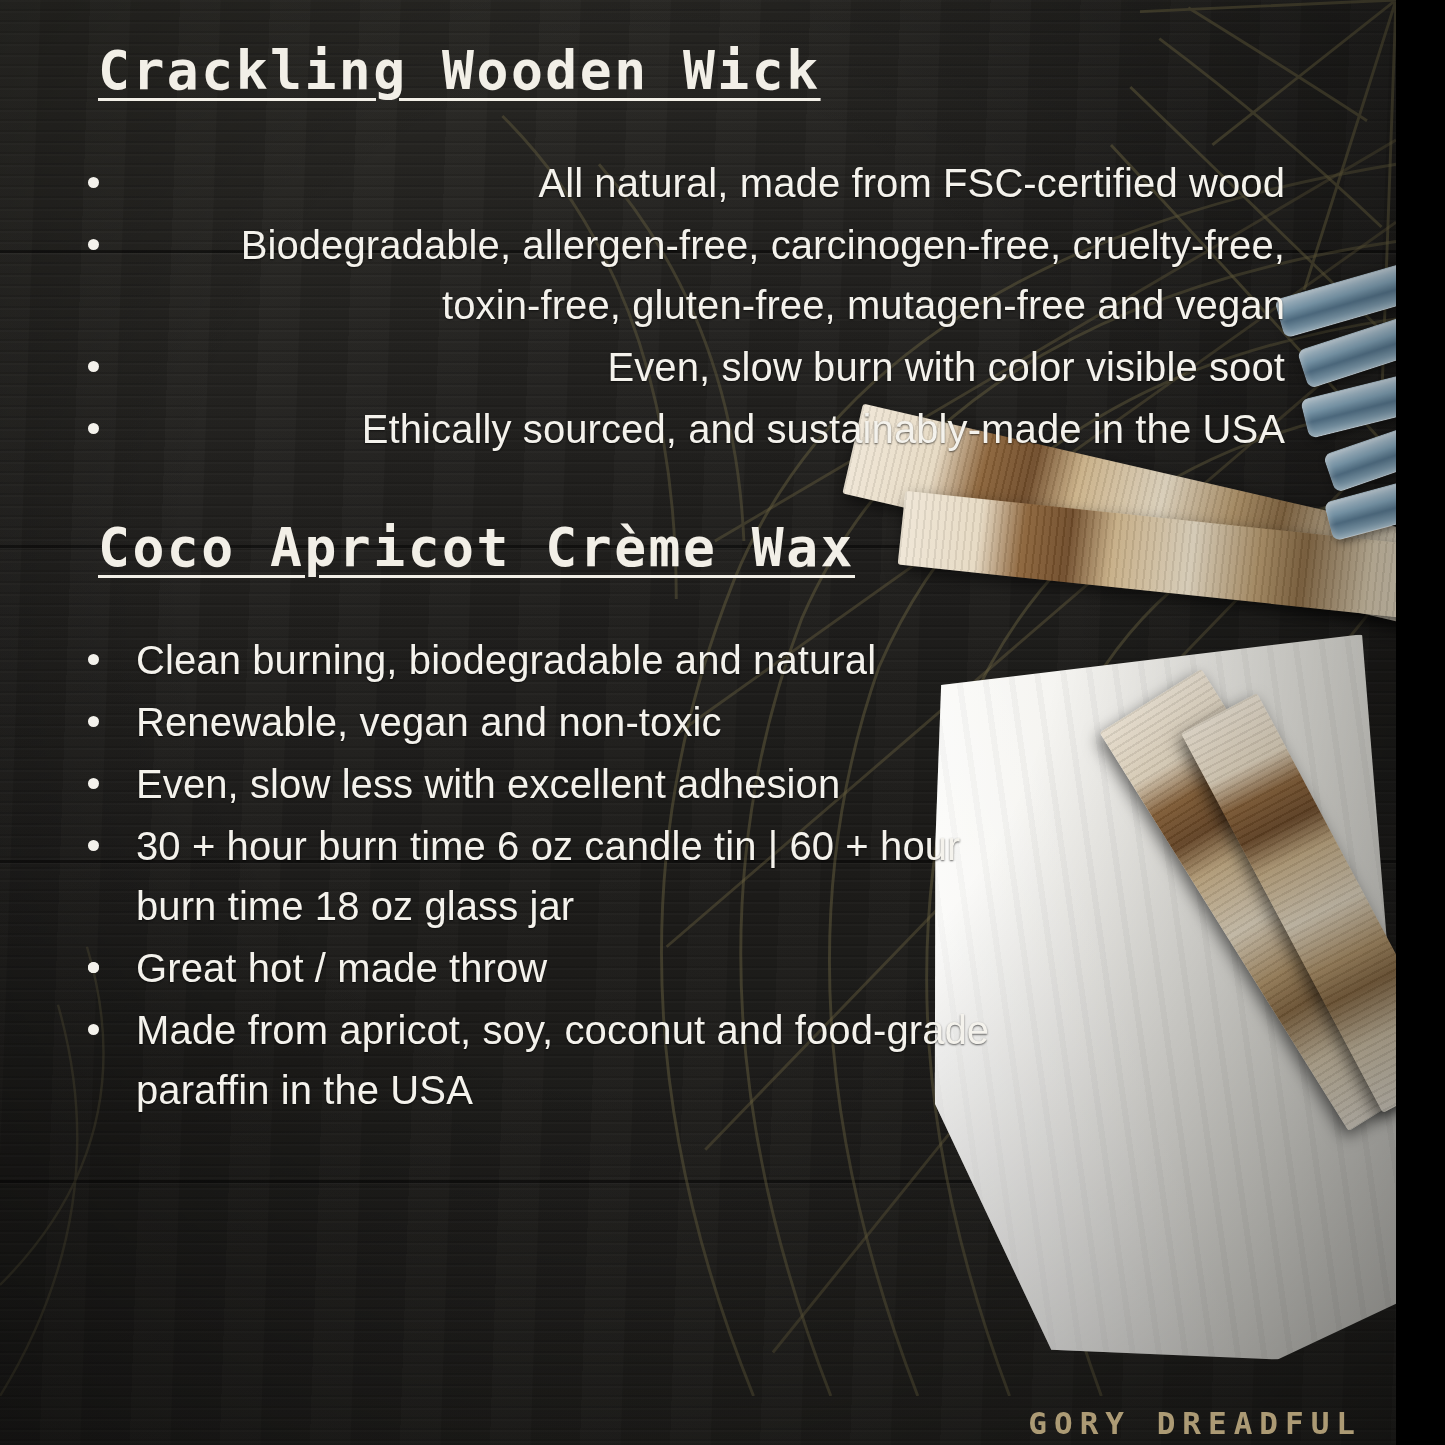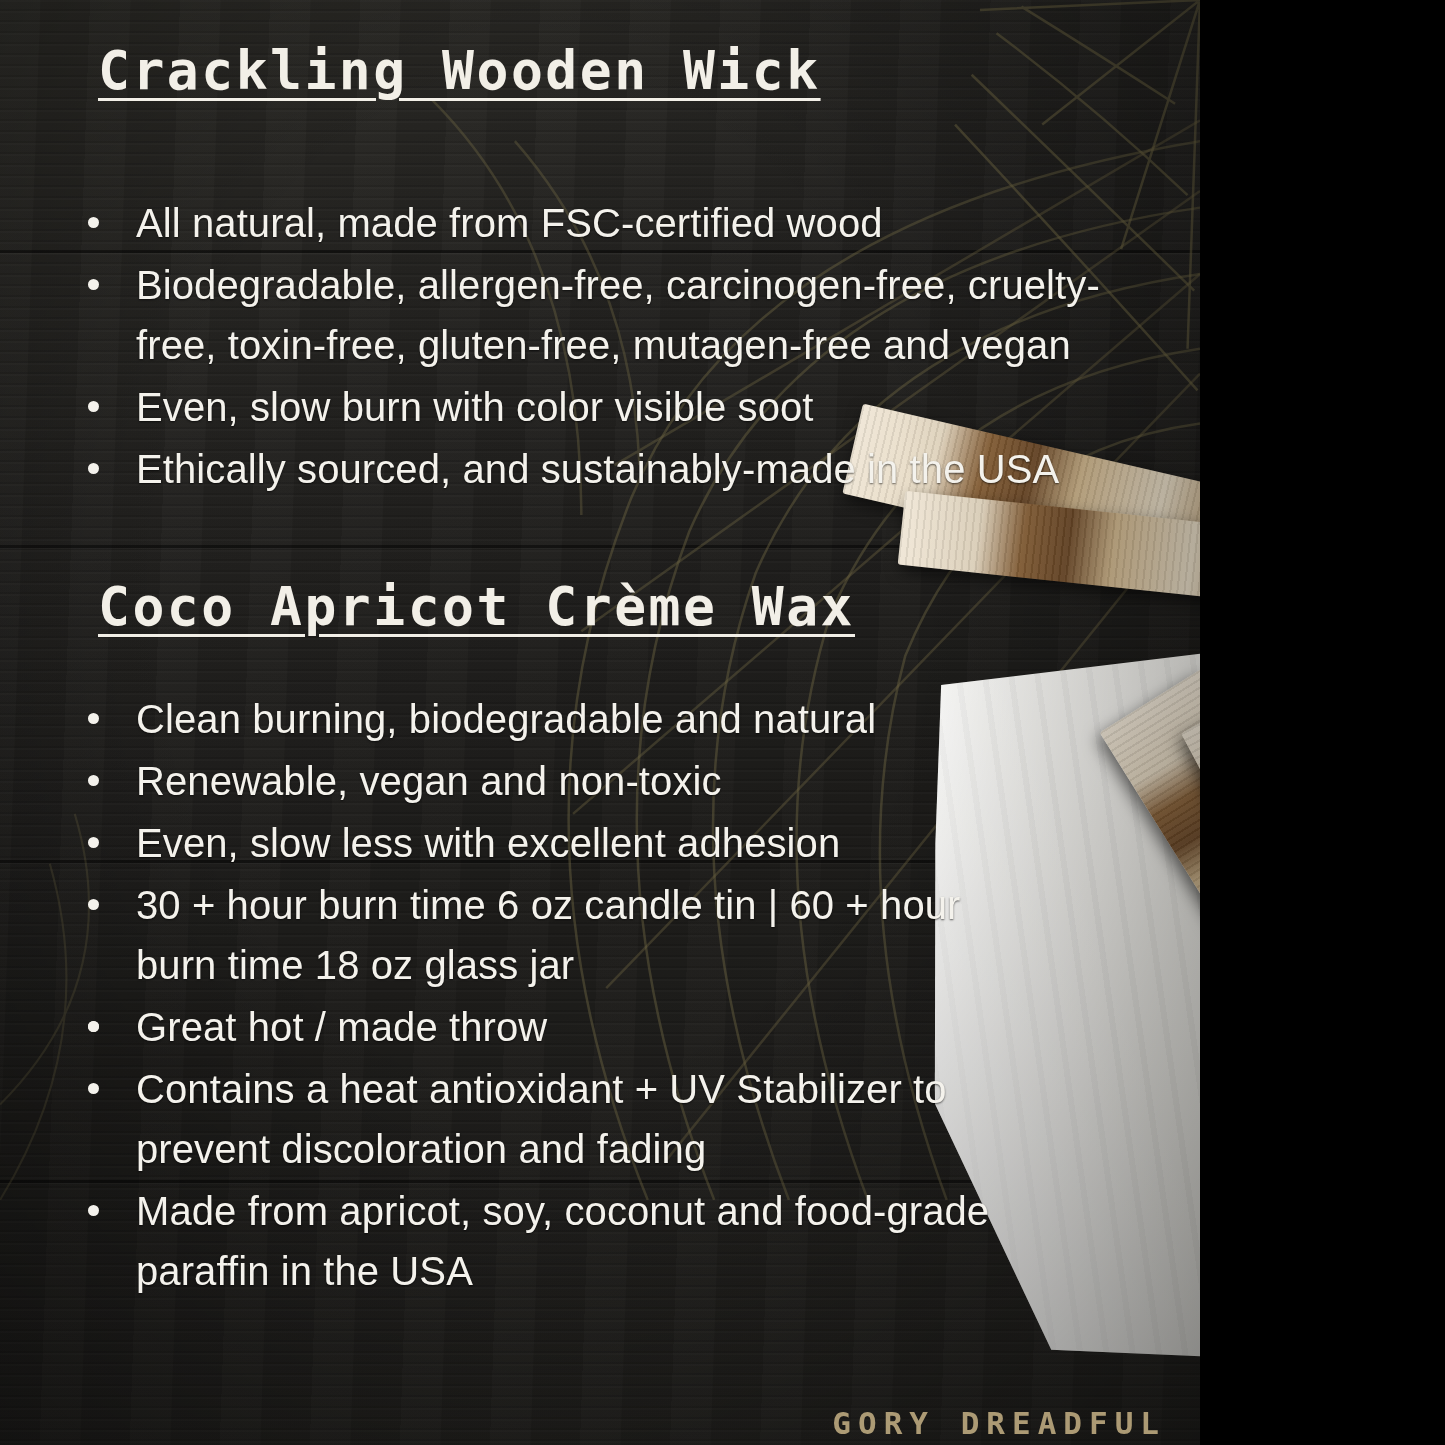--- a/index.html
+++ b/index.html
@@ -3,21 +3,21 @@
 <meta charset="utf-8">
 <style>
   * { box-sizing: border-box; }
   html, body {
     margin: 0;
     padding: 0;
     background: #000;
   }
   .page {
     position: relative;
-    width: 1200px;
+    width: 1396px;
     height: 1445px;
     overflow: hidden;
     background: #7f1d1d;
     font-family: "Liberation Sans", sans-serif;
   }
 
   
   .bg-wood {
     position: absolute;
     inset: 0;
@@ -96,22 +96,22 @@
     position: absolute;
     left: 48px;
     top: 24px;
     width: 11px;
     height: 11px;
     background: #f4f2ec;
     border-radius: 50%;
   }
 
   #sec1 { margin-top: 14px; }
-  #list1 { margin-top: 92px; }
-  #sec2 { margin-top: 77px; }
+  #list1 { margin-top: 52px; text-align: right; }
+  #sec2 { margin-top: 58px; }
   #list2 { margin-top: 52px; }
 
   .w-1 { max-width: 1245px; }
   .w-2 { max-width: 1010px; }
 
   
   .photo-layer { position: absolute; inset: 0; pointer-events: none; }
 
   .wax-block {
     position: absolute;
@@ -260,21 +260,20 @@
 
     <h2 id="sec2" class="section-title">Coco Apricot Crème Wax</h2>
 
     <ul id="list2" class="bullets w-2">
       <li><span class="dot"></span><span>Clean burning, biodegradable and natural</span></li>
       <li><span class="dot"></span><span>Renewable, vegan and non-toxic</span></li>
       <li><span class="dot"></span><span>Even, slow less with excellent adhesion</span></li>
       <li><span class="dot"></span><span>30 + hour burn time 6 oz candle tin | 60 + hour burn time 18 oz glass jar</span></li>
       <li><span class="dot"></span></li>
       <li><span class="dot"></span><span>Great hot / made throw</span></li>
-      <li><span class="dot"></span><span>Contains a heat antioxidant + UV Stabilizer to prevent discoloration and fading</span></li>
       <li><span class="dot"></span><span>Made from apricot, soy, coconut and food-grade paraffin in the USA</span></li>
     </ul>
 
   </div>
 
   <div class="brand">GORY DREADFUL</div>
 
 </div>
 
 </body></html>

